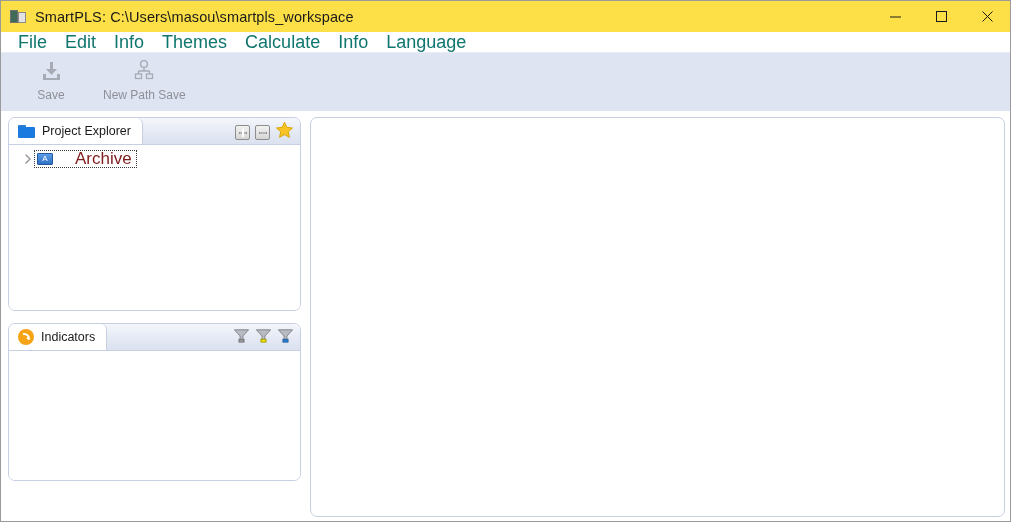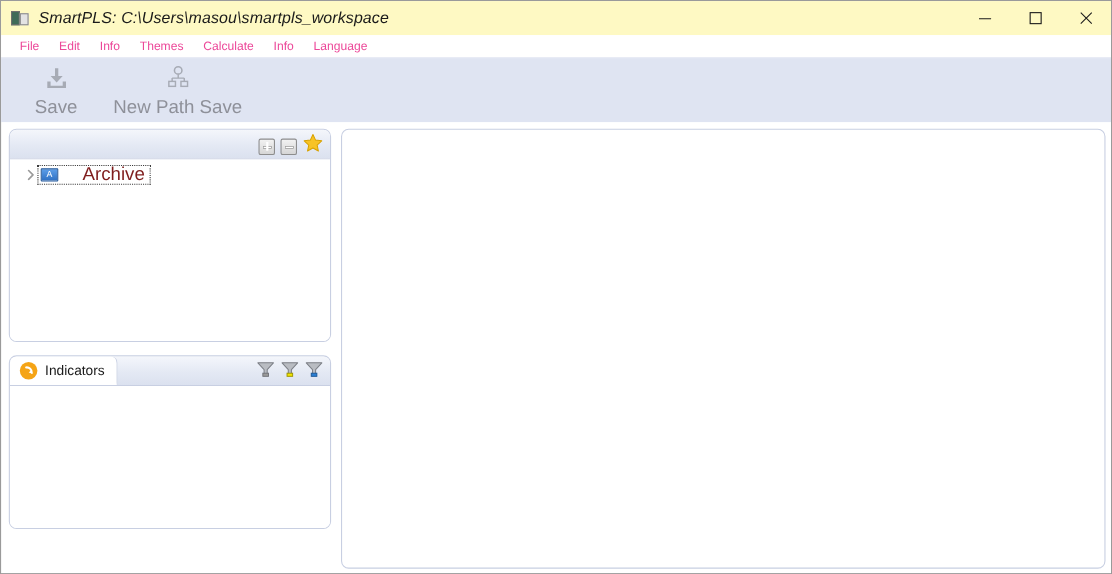--- a/index.html
+++ b/index.html
@@ -24,24 +24,23 @@
     box-sizing: border-box;
     overflow: hidden;
   }
 
   
   #title-bar {
     position: absolute;
     left: 0; top: 0;
     width: 100%;
     height: 31px;
-    background: #fef9c3;
-    display: flex;
-    align-items: center;
-    font-style: italic;
+    background: #fde047;
+    display: flex;
+    align-items: center;
   }
   #title-app-icon {
     width: 16px; height: 14px;
     margin-left: 9px;
     margin-right: 9px;
     position: relative;
     flex: 0 0 auto;
   }
   #title-app-icon .sq-a {
     position: absolute; left: 0; top: 0;
@@ -84,22 +83,22 @@
     left: 0; top: 31px;
     width: 100%;
     height: 20px;
     background: #ffffff;
     display: flex;
     align-items: center;
     padding-left: 8px;
     box-sizing: border-box;
   }
   .menu-item {
-    font-size: 11px;
-    color: #ec4899;
+    font-size: 18px;
+    color: #0f766e;
     padding: 0 9px;
     line-height: 20px;
     white-space: nowrap;
   }
 
   
   #toolbar {
     position: absolute;
     left: 0; top: 51px;
     width: 100%;
@@ -121,21 +120,21 @@
     margin-right: 25px;
   }
   .tool-icon {
     height: 26px;
     display: flex;
     align-items: center;
     justify-content: center;
   }
   .tool-label {
     margin-top: 4px;
-    font-size: 17px;
+    font-size: 12px;
     white-space: nowrap;
   }
   .tool-label.enabled { color: #1a1a1a; }
   .tool-label.disabled { color: #8e9099; }
 
   
   #left-column {
     position: absolute;
     left: 7px;
     top: 116px;
@@ -362,20 +361,27 @@
       </div>
       <div class="tool-label disabled">New Path Save</div>
     </div>
 
   </div>
 
   <div id="left-column">
 
     <div class="panel" id="project-explorer-panel">
       <div class="tab-strip">
+        <div class="tab">
+          <span class="folder-ico">
+            <span class="tabtop"></span>
+              <span class="body"></span>
+          </span>
+          <span class="tab-label">Project Explorer</span>
+        </div>
         <div class="tab-tools">
           <span class="sq-btn plus"></span>
           <span class="sq-btn"></span>
           <span>
             <svg width="19" height="19" viewBox="0 0 20 20">
               <path d="M10 1.3 l2.5 5.4 5.9 0.7 -4.4 4 1.2 5.8 -5.2-2.9 -5.2 2.9 1.2-5.8 -4.4-4 5.9-0.7 z" fill="#f7c325" stroke="#d8a200" stroke-width="1" stroke-linejoin="round"></path>
             </svg>
           </span>
         </div>
       </div>

